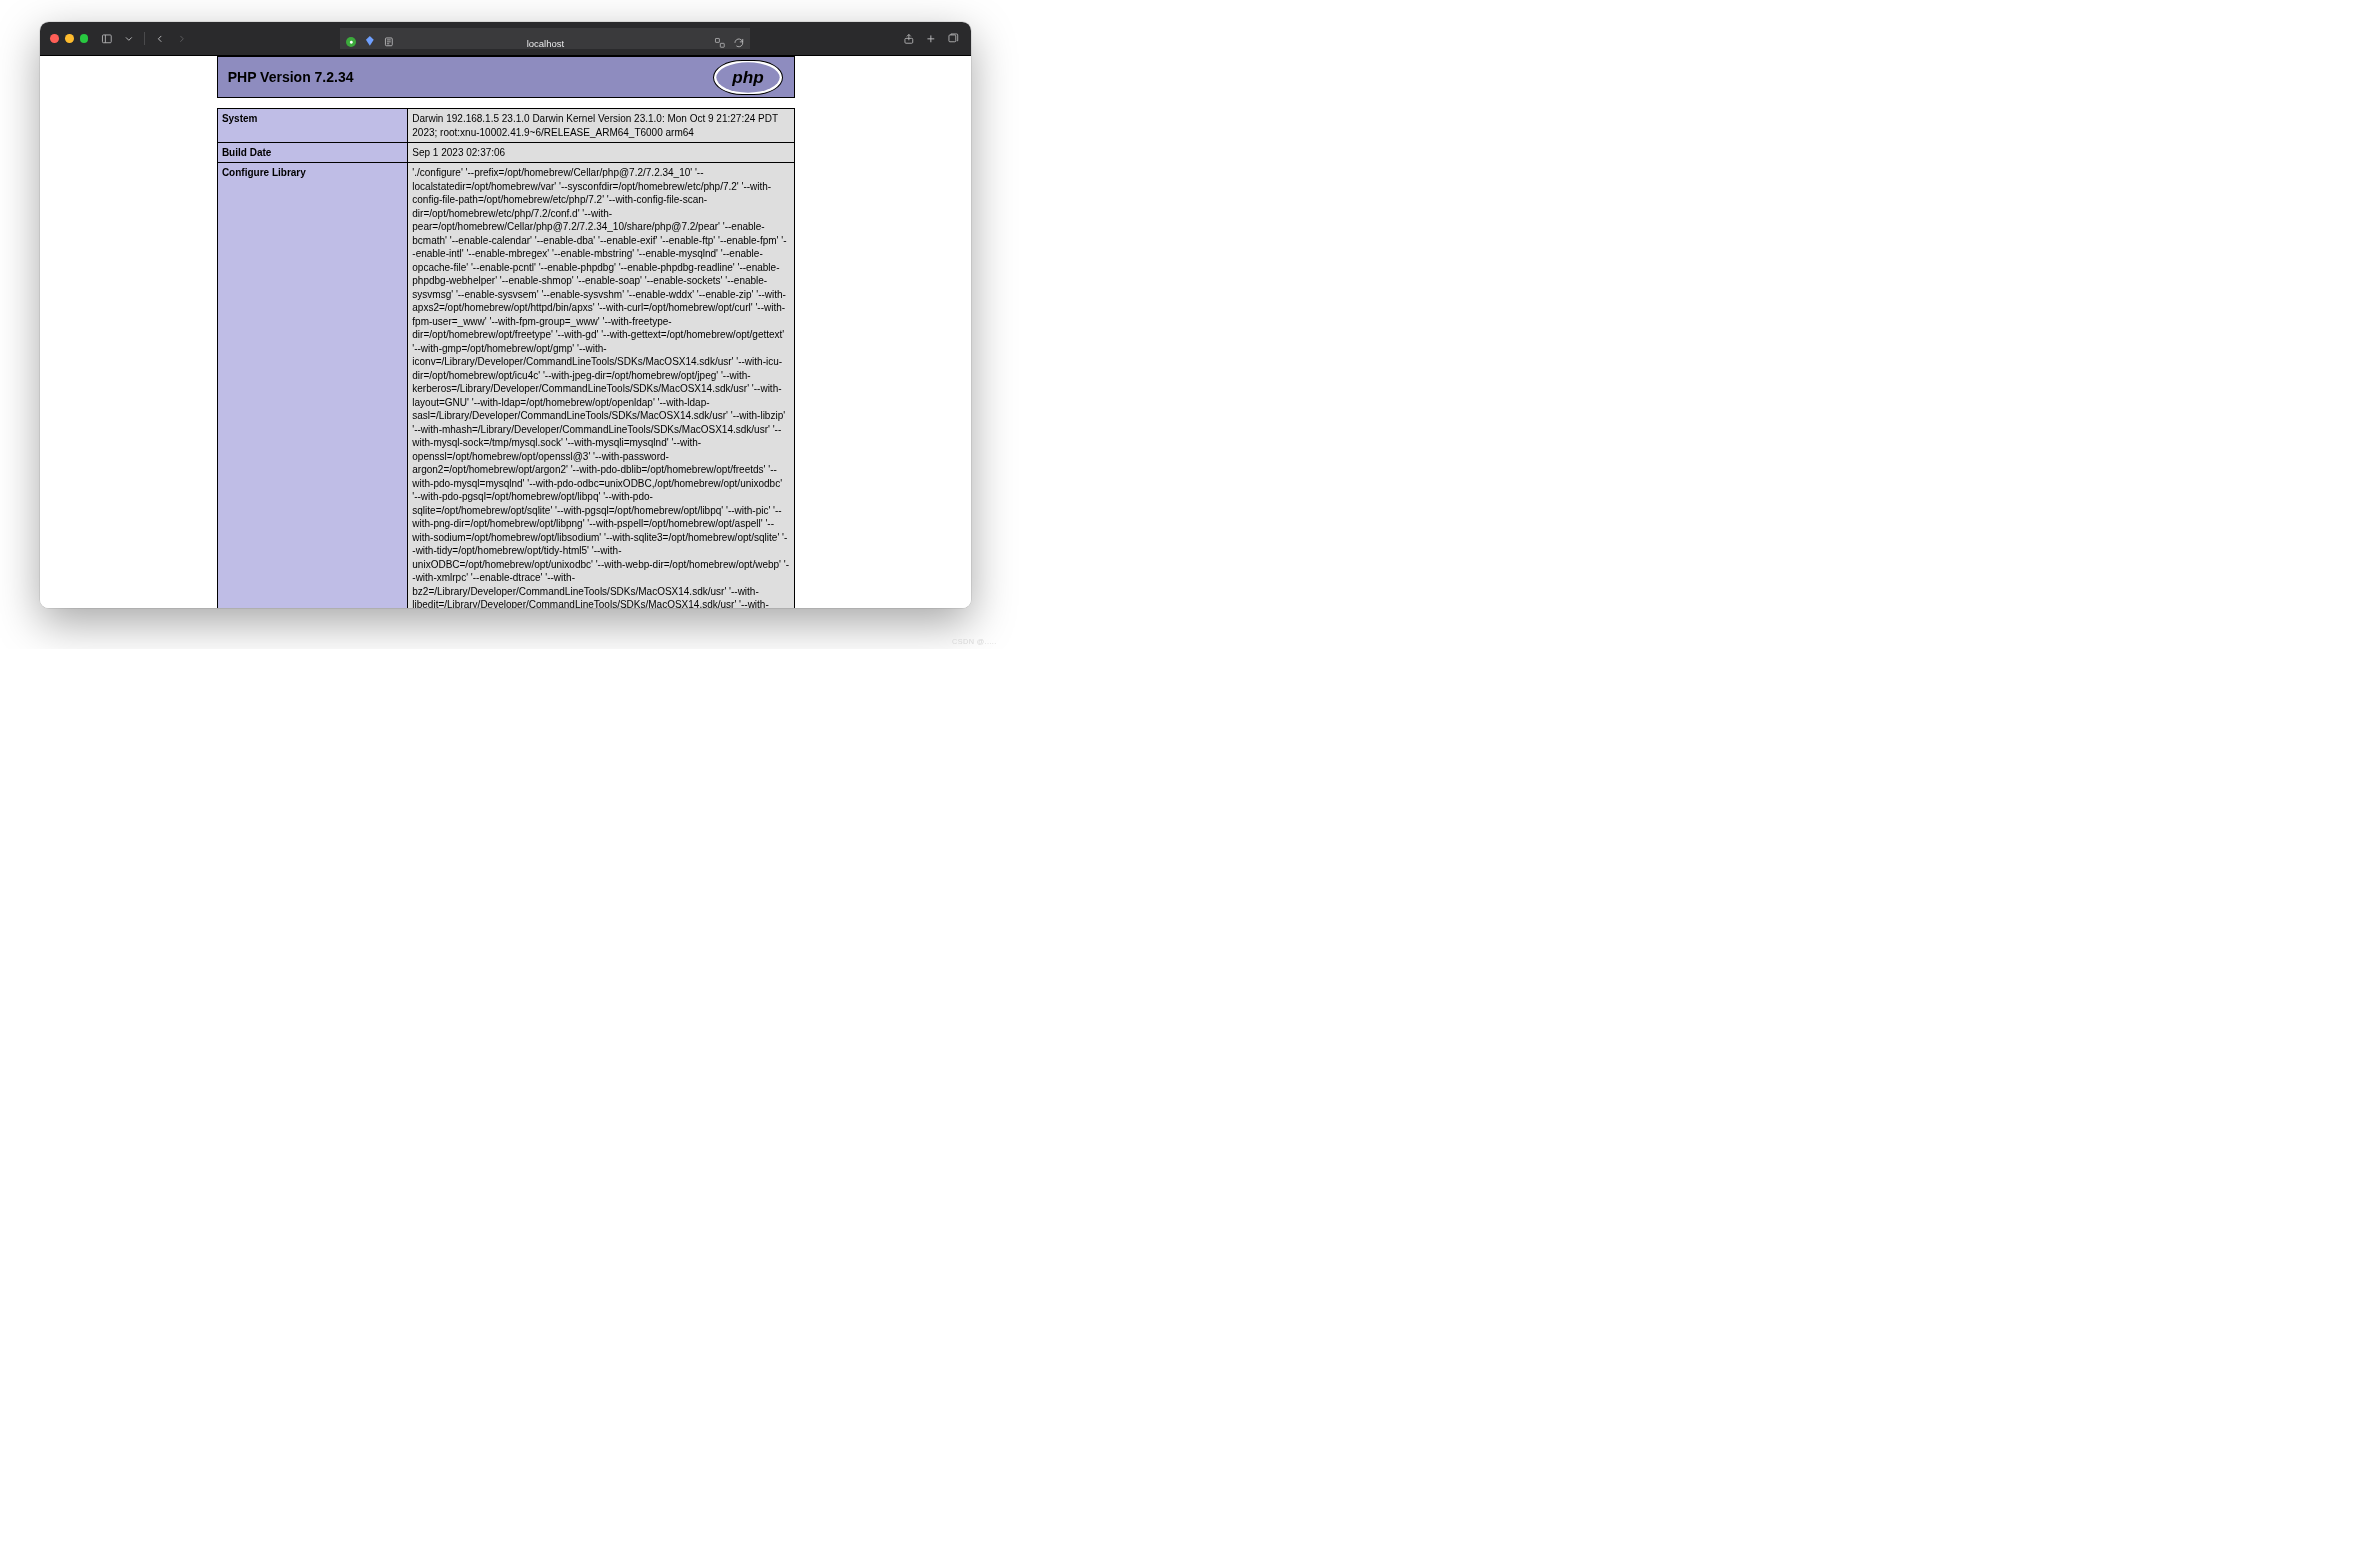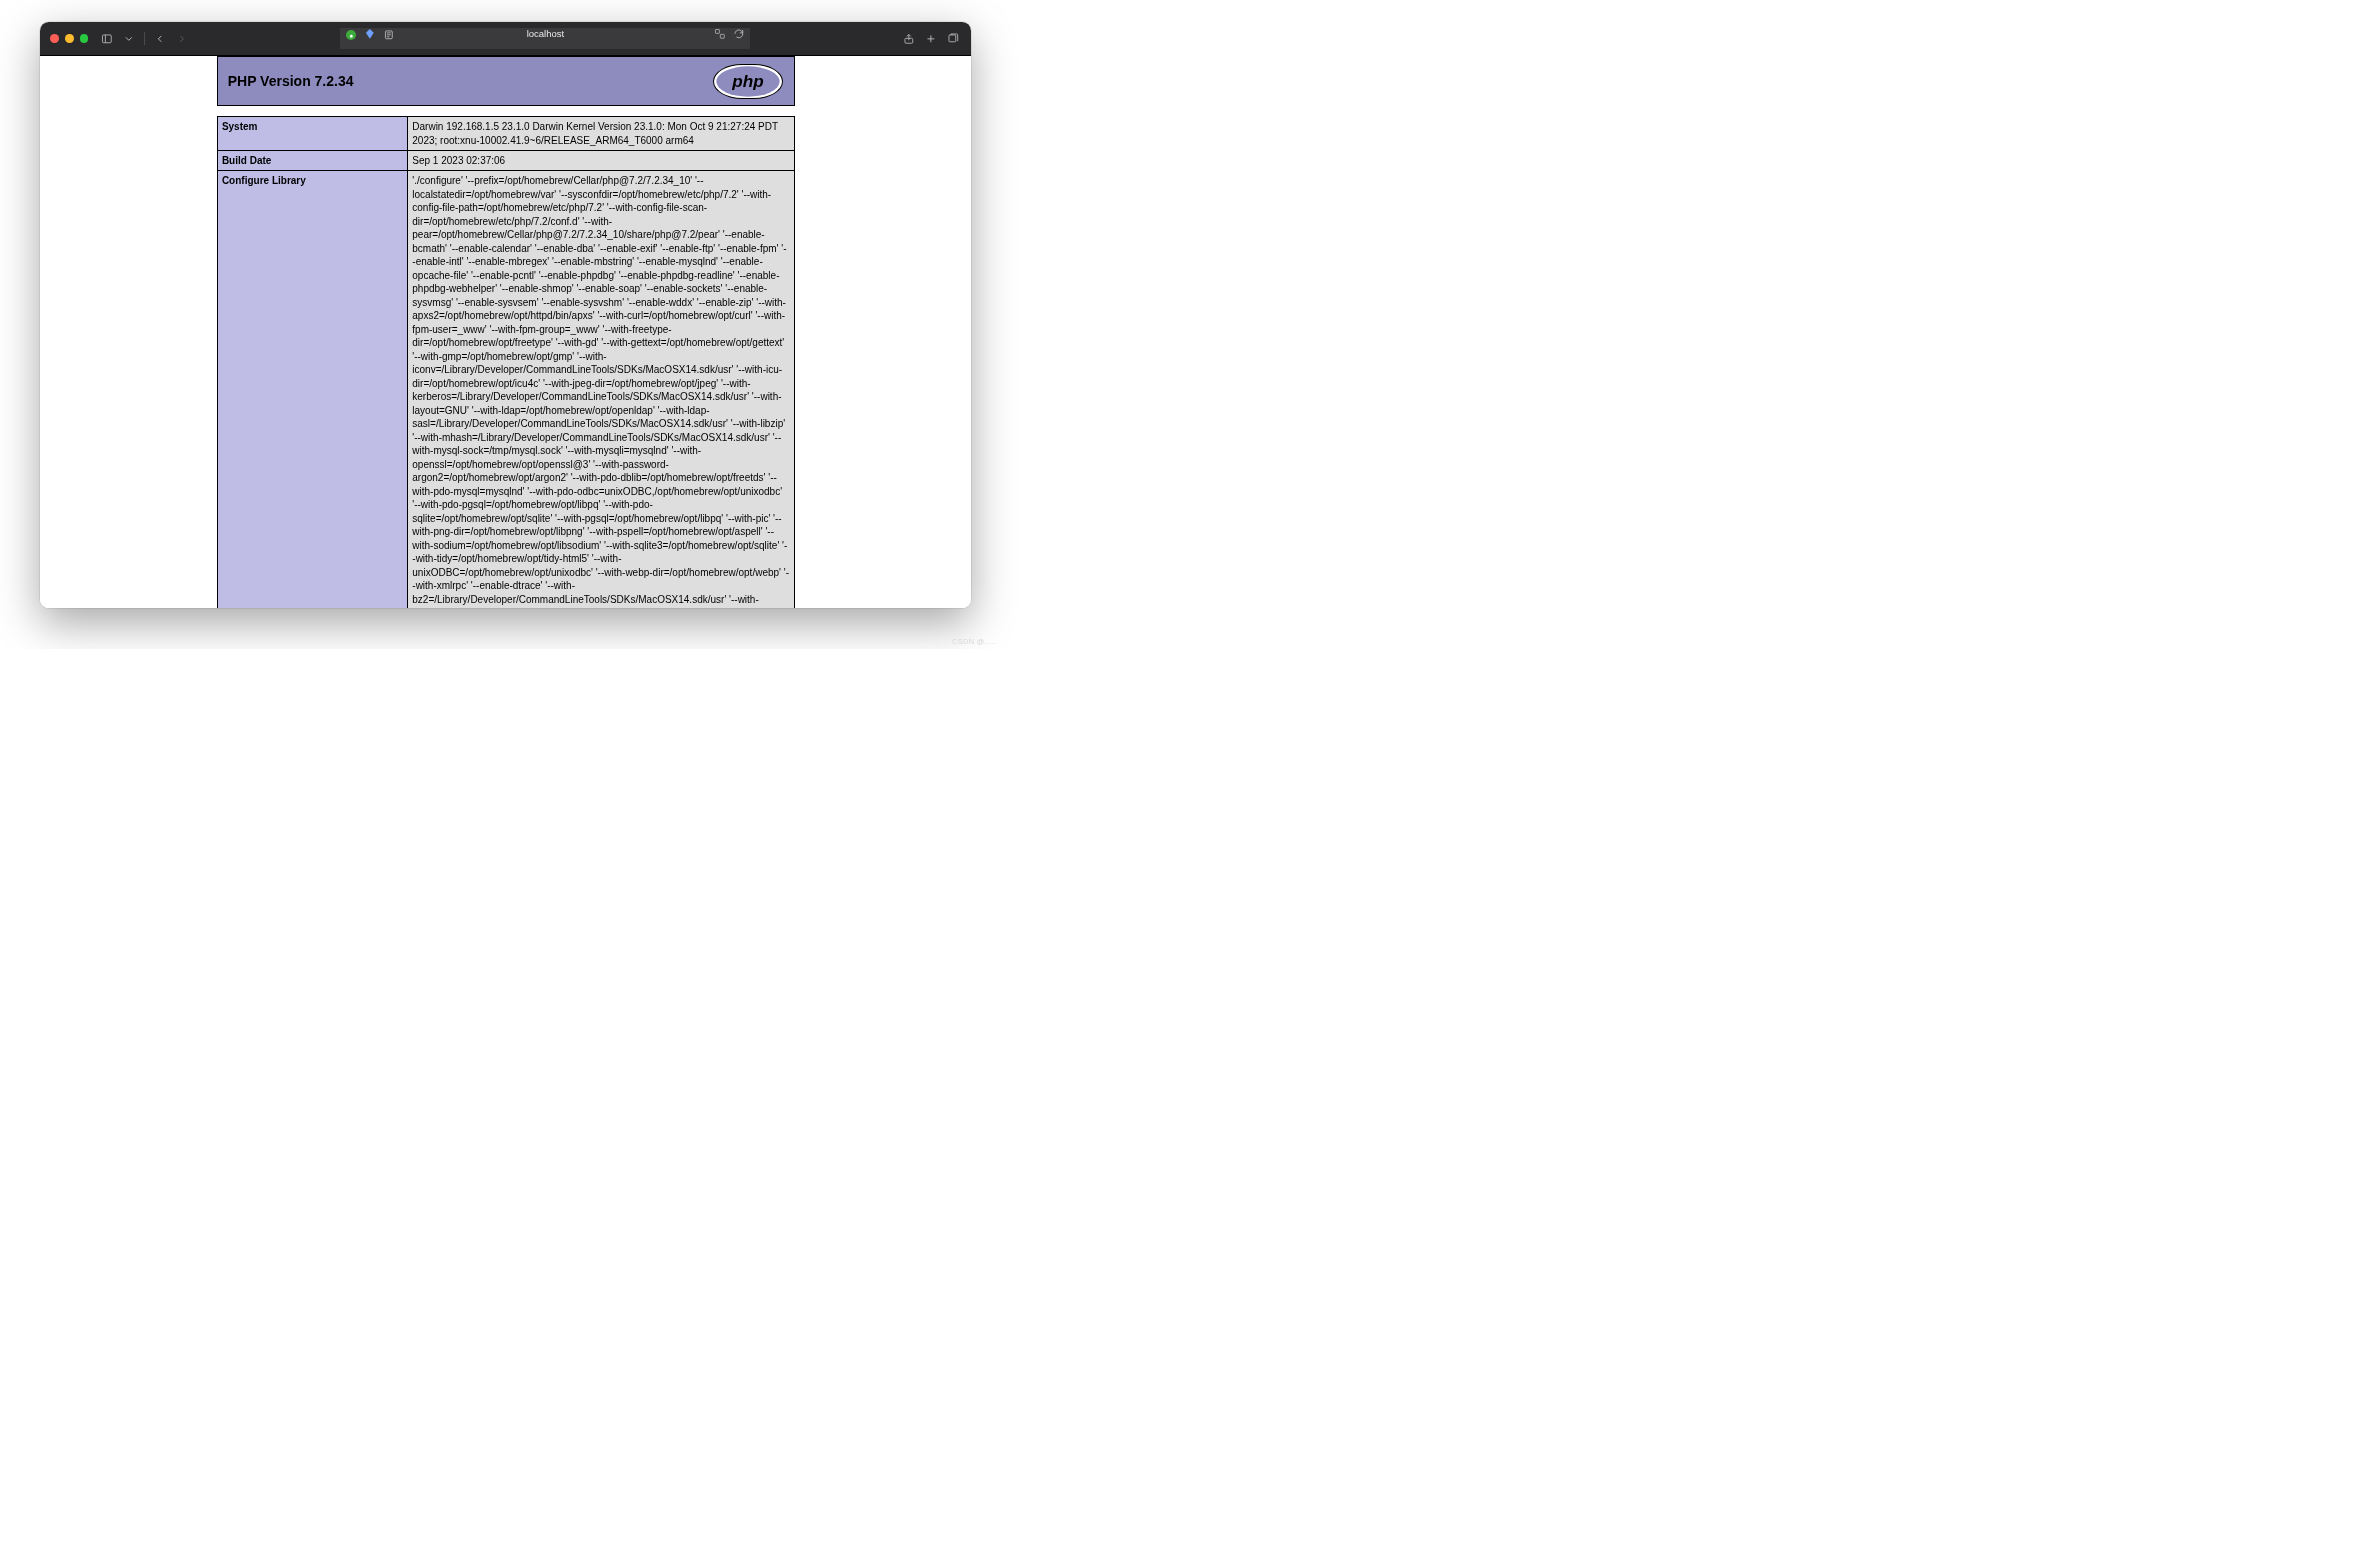--- a/index.html
+++ b/index.html
@@ -21,36 +21,36 @@
   .dot { width: 8.8px; height: 8.8px; border-radius: 50%; }
   .dot-r { background: #ff5f57; } .dot-y { background: #febc2e; } .dot-g { background: #28c840; }
   .tb-group { display: flex; align-items: center; gap: 5.9px; }
   .tb-btn { color: #b8b8b9; display: flex; align-items: center; justify-content: center; width: 16px; height: 16px; border-radius: 2.9px; }
   .tb-btn svg { width: 11.7px; height: 11.7px; }
   .tb-btn.disabled { opacity: 0.35; }
   .tb-sep { width: 0.7px; height: 13px; background: #4a4a4c; margin: 0 1.5px; }
   .addr-wrap { flex: 1; display: flex; justify-content: center; }
   .addressbar {
     background: #3a3a3c; border-radius: 0; height: 20.5px; width: 410px;
-    display: flex; align-items: flex-start; justify-content: space-between;
+    display: flex; align-items: flex-end; justify-content: space-between;
     padding: 0 5.9px; color: #e9e9ea; font-size: 9.5px; position: relative;
   }
   .addr-left, .addr-right { display:flex; align-items:center; gap:7.3px; }
   .addr-center { position:absolute; left:0; right:0; text-align:center; pointer-events:none; }
   .ext-badge { width:10.2px; height:10.2px; border-radius:50%; background:#3caa3c; display:flex; align-items:center; justify-content:center; font-size:6.6px; color:#fff; font-weight:bold; }
   .diamond { width:11.7px; height:11.7px; color:#6fa0ff; }
 
   
   .viewport { height: calc(100% - 34px); overflow: hidden; background:#fff; }
   .page { width: 100%; height:100%; overflow:auto; }
   .php-wrap { width: 578px; margin: 0 auto; padding-top: 0; }
 
   .php-header {
     background: #8e8cbf; border:0.7px solid #000;
-    height: 50px; display:flex; align-items:center; justify-content:space-between;
+    height: 42px; display:flex; align-items:center; justify-content:space-between;
     padding: 0 10.2px; margin-top:0;gap:20px;
   }
   .php-header h1 { font-size: 14px; font-weight: bold; color:#000; }
   .php-logo {
     background:#fff; border:0.7px solid #000; border-radius: 50% / 60%;
     width: 70px; height: 35px; display:flex; align-items:center; justify-content:center;
   }
   .php-logo svg { width: 66px; height: 35px; }
 
   table.phpinfo {

